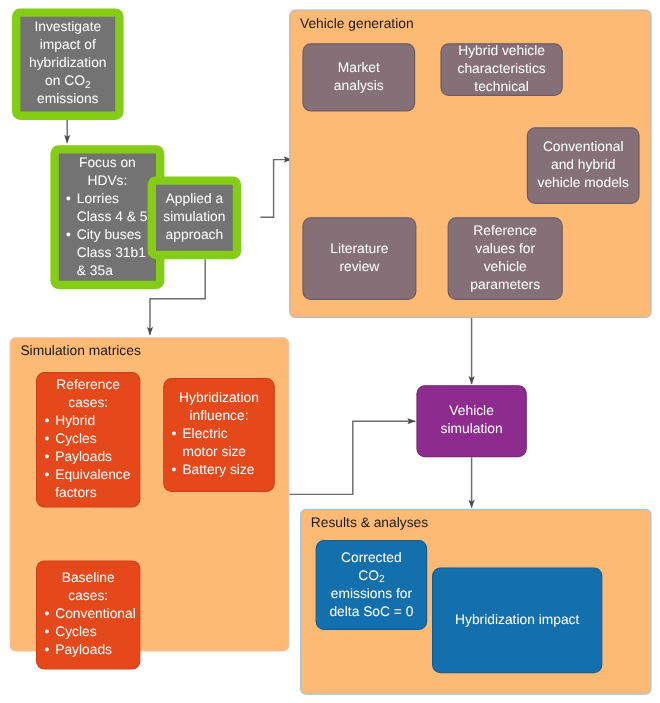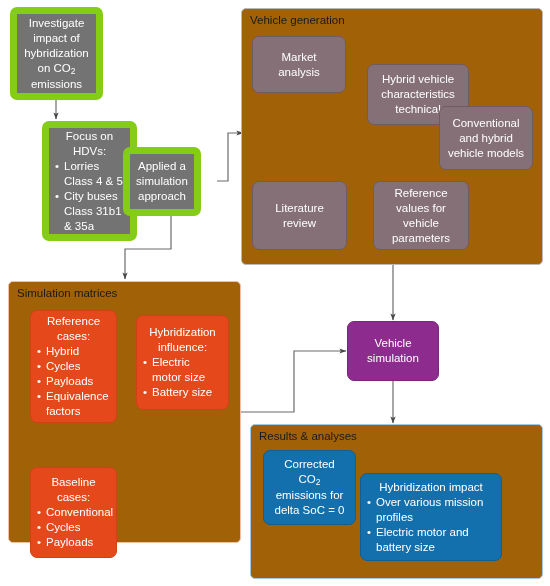--- a/index.html
+++ b/index.html
@@ -8,21 +8,21 @@
     background:#ffffff;
     font-family:"Liberation Sans", sans-serif;
     overflow:hidden;
   }
   #stage{position:relative;width:550px;height:586px;}
 
   svg.edges{position:absolute;left:0;top:0;width:550px;height:586px;pointer-events:none;}
 
   .group{
     position:absolute;
-    background:#a16207;
+    background:#fdba74;
     border:1px solid #bfbfbf;
     border-radius:5px;
     box-sizing:border-box;
   }
   .group > .group-title{
     position:absolute;
     left:8px;top:4px;
     font-size:11.5px;
     color:#1a1a1a;
     white-space:nowrap;
@@ -144,21 +144,21 @@
     <div class="group-title">Vehicle generation</div>
   </div>
 
   <div class="node n-brown" style="left:252px;top:36px;width:94px;height:57px;">
     <div class="ctr">
       <div>Market</div>
       <div>analysis</div>
     </div>
   </div>
 
-  <div class="node n-brown" style="left:367px;top:36px;width:102px;height:61px;margin-top:28px;">
+  <div class="node n-brown" style="left:367px;top:36px;width:102px;height:44px;">
     <div class="ctr">
       <div>Hybrid vehicle</div>
       <div>characteristics</div>
       <div>technical</div>
     </div>
   </div>
 
   <div class="node n-brown" style="left:439px;top:106px;width:94px;height:64px;">
     <div class="ctr">
       <div>Conventional</div>
@@ -242,21 +242,15 @@
       <div><span>CO</span><sub>2</sub></div>
       <div>emissions for</div>
       <div>delta SoC = 0</div>
     </div>
   </div>
 
   <div class="node n-steel" style="left:360px;top:473px;width:142px;height:88px;">
     <div class="ctr">
       <div>Hybridization impact</div>
     </div>
-    <div class="lst">
-      <div class="li">Over various mission</div>
-      <div style="padding-left:9px">profiles</div>
-      <div class="li">Electric motor and</div>
-      <div style="padding-left:9px">battery size</div>
-    </div>
   </div>
 
 </div>
 
 </body></html>

